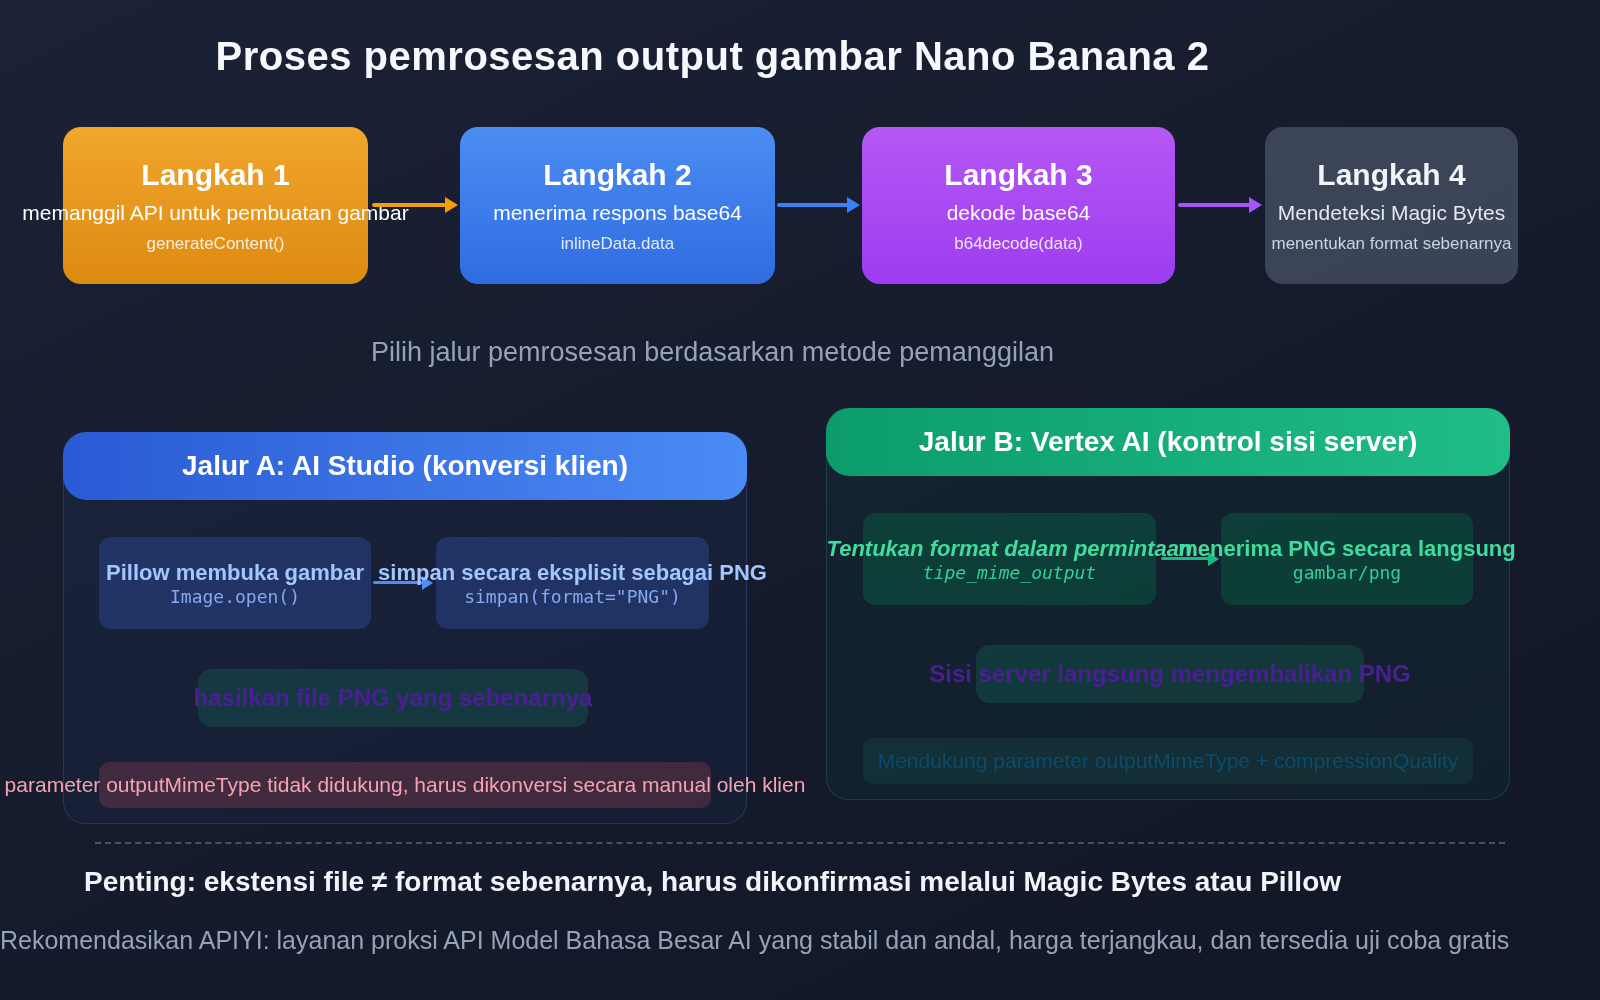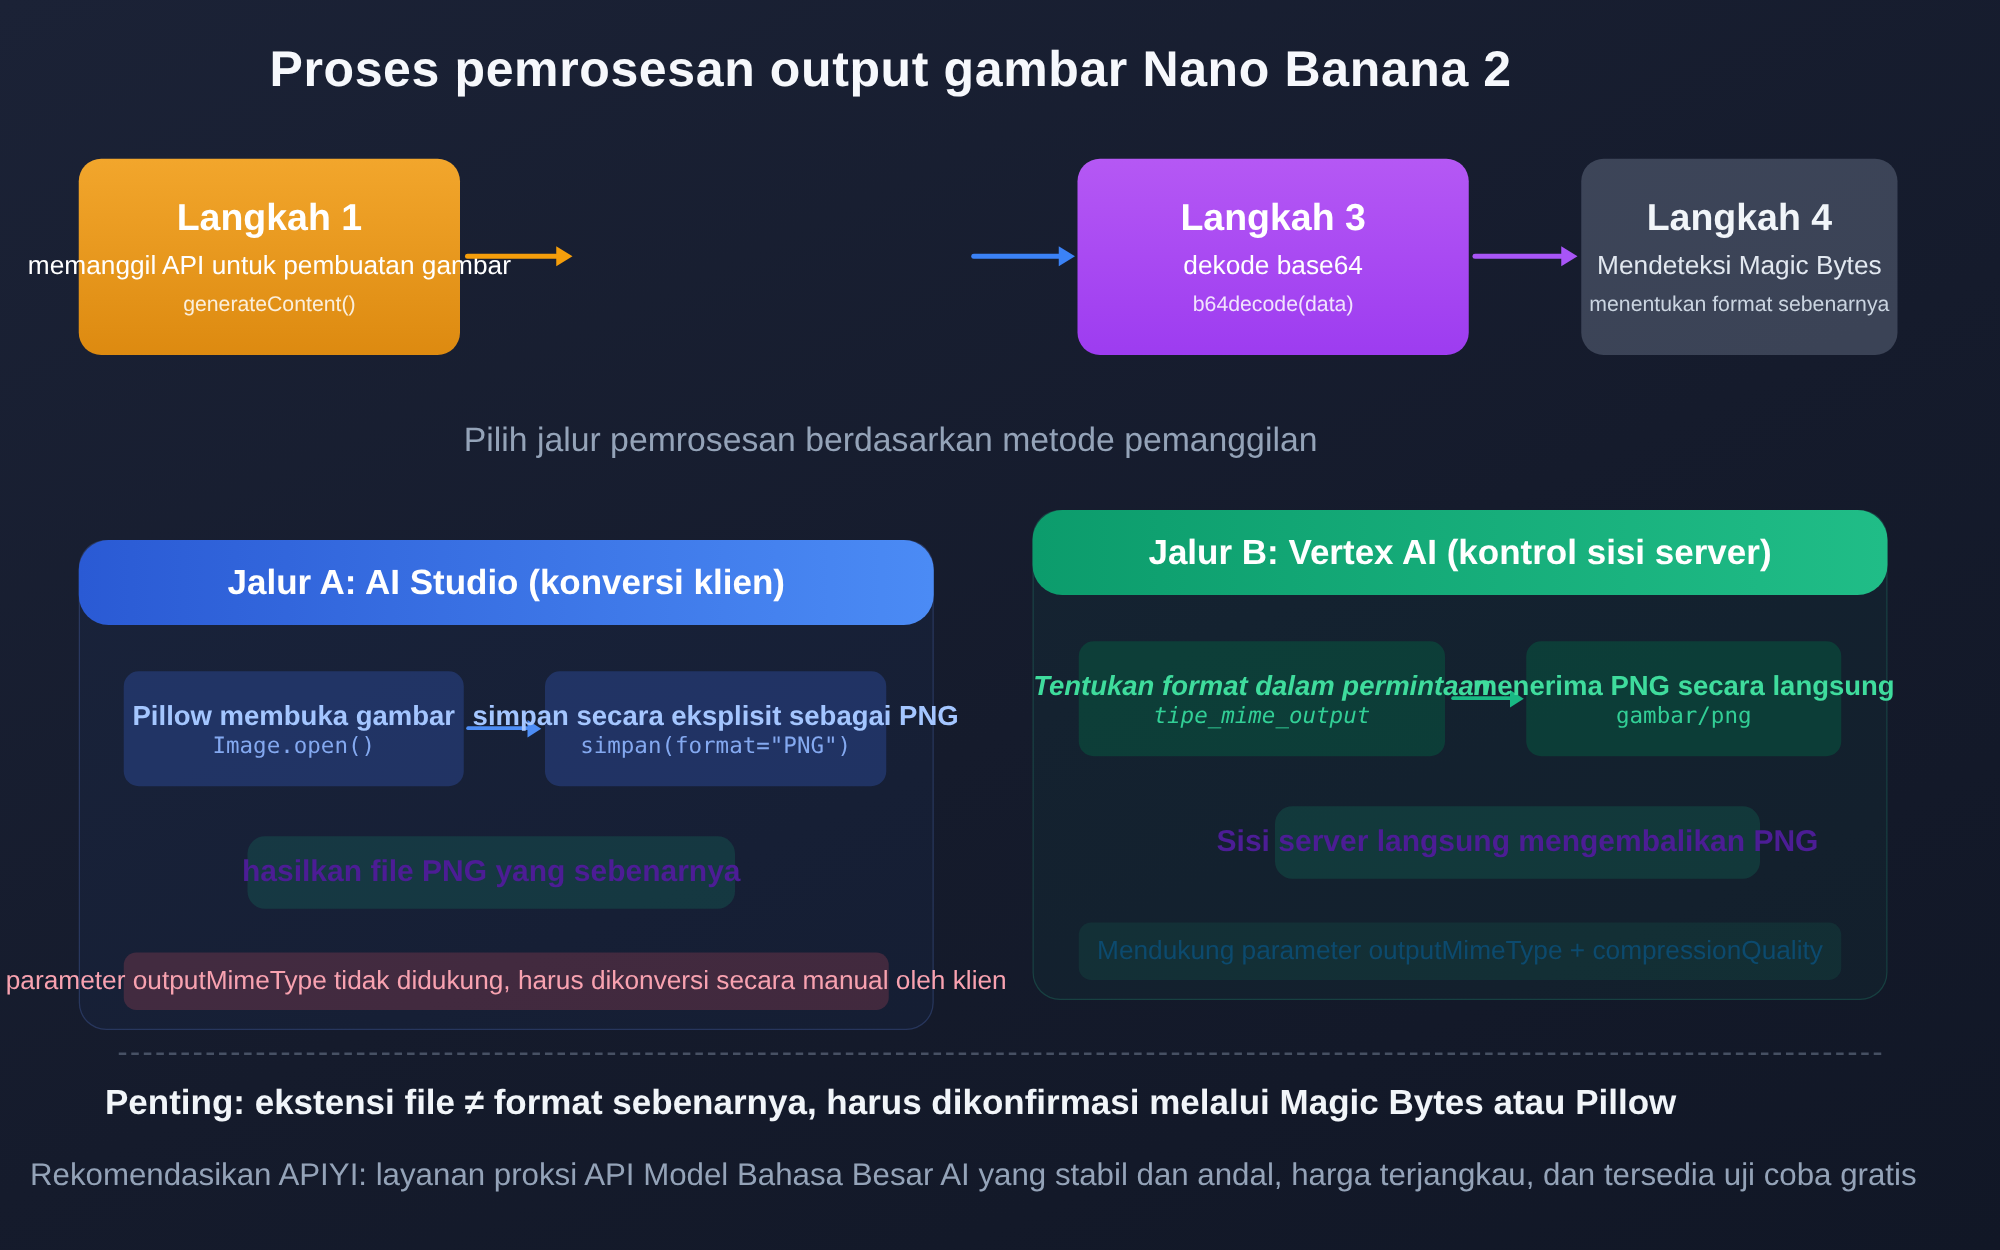--- a/index.html
+++ b/index.html
@@ -90,62 +90,67 @@
                       border-top: 7px solid transparent; border-bottom: 7px solid transparent;
                       border-left: 11px solid var(--c); }
 
   .result-box {
     position: absolute; top: 236px; height: 58px; border-radius: 14px;
     display: flex; align-items: center; justify-content: center;
     background: rgba(16,185,129,0.16); color: #4c1d95;
     font-size: 24px; font-weight: 700; white-space: nowrap; overflow: visible;
   }
   .panel-a .result-box { left: 134px; width: 390px; }
-  .panel-b .result-box { left: 149px; width: 388px; margin-left: 44px; }
+  .panel-b .result-box { left: 149px; width: 388px; }
 
   .note-box {
     position: absolute; top: 329px; height: 46px; border-radius: 10px;
     display: flex; align-items: center; justify-content: center;
     font-size: 21px; white-space: nowrap; overflow: visible;
   }
   .panel-a .note-box { left: 35px; width: 612px; background: rgba(225,82,98,0.22); color: #f8a2b0; }
   .panel-b .note-box { left: 36px; width: 610px; background: rgba(16,185,129,0.10); color: #0c4a6e; }
 
   .divider {
     position: absolute; top: 842px; left: 95px; width: 1410px; height: 0;
     border-top: 2px dashed rgba(148,163,184,0.40);
   }
 
   .footer-important {
     position: absolute; top: 866px; left: 0; width: 100%;
     text-align: center; font-size: 28px; font-weight: 700; color: #f1f5f9; white-space: nowrap;
   }
   .footer-note {
     position: absolute; top: 926px; left: 0; width: 100%;
-    text-align: center; font-size: 25px; color: #94a3b8; white-space: nowrap; margin-left: 24px;
+    text-align: center; font-size: 25px; color: #94a3b8; white-space: nowrap;
   }
 </style>
 </head>
 <body>
 
 <div class="canvas">
 
   <h1 class="title">Proses pemrosesan output gambar Nano Banana 2</h1>
 
   <div class="step step1">
     <div class="step-label">Langkah 1</div>
     <div class="step-desc">memanggil API untuk pembuatan gambar</div>
     <div class="step-code">generateContent()</div>
   </div>
 
   <div class="arrow" style="left:372px; width:86px; --c:#f59e0b;">
     <div class="line"></div>
     <div class="head"></div>
   </div>
 
+  <div class="step step2">
+    <div class="step-label">Langkah 2</div>
+    <div class="step-desc">menerima respons base64</div>
+    <div class="step-code">inlineData.data</div>
+  </div>
 
   <div class="arrow" style="left:777px; width:83px; --c:#3b82f6;">
     <div class="line"></div>
     <div class="head"></div>
   </div>
 
   <div class="step step3">
     <div class="step-label">Langkah 3</div>
     <div class="step-desc">dekode base64</div>
     <div class="step-code">b64decode(data)</div>

